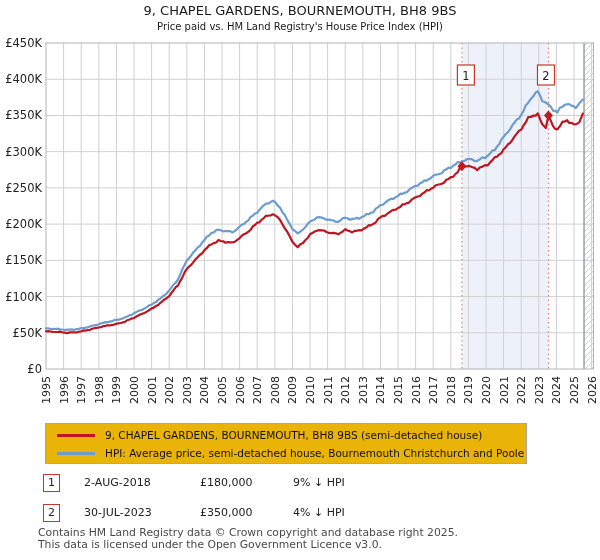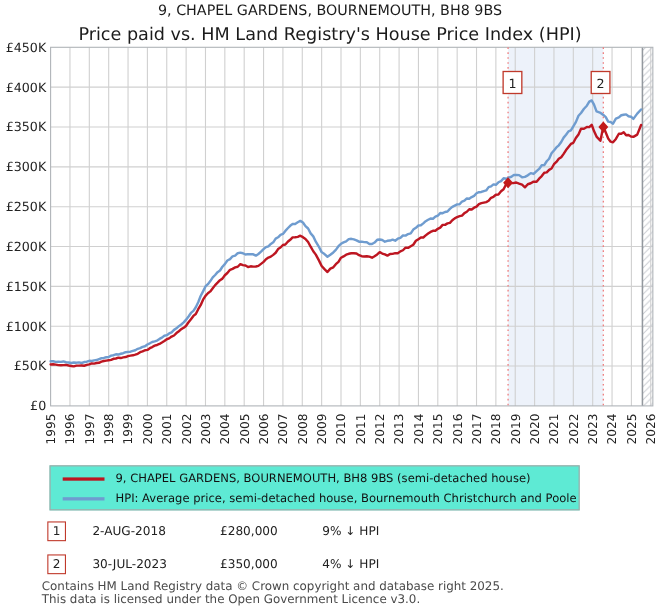--- a/index.html
+++ b/index.html
@@ -1,23 +1,23 @@
 <!DOCTYPE html>
 <html><head>
 <meta charset="utf-8">
 <style>
   html,body{margin:0;padding:0;background:#ffffff;width:600px;height:560px;overflow:hidden;
     font-family:"DejaVu Sans","Liberation Sans",sans-serif;}
   #page{position:relative;width:600px;height:560px;background:#fff;}
   .title-line{position:absolute;left:0;width:600px;text-align:center;color:#1b1b1b;}
   #title1{top:3px;font-size:13px;}
-  #title2{top:21px;font-size:16px;}
+  #title2{top:21px;font-size:10px;}
   #chart-wrap{position:absolute;left:0;top:0;width:600px;height:420px;}
   #legend-box{position:absolute;left:45px;top:423px;width:482px;height:41px;
-    border:1px solid #a6a6a6;background:#5eead4;box-sizing:border-box;}
+    border:1px solid #a6a6a6;background:#eab308;box-sizing:border-box;}
   .legend-row{position:absolute;left:11px;height:18px;display:flex;align-items:center;}
   .legend-row.r0{top:2px;}
   .legend-row.r1{top:20px;align-items:center;}
   .legend-swatch{display:inline-block;width:38px;height:3px;margin-right:10px;}
   .legend-label{font-size:10.5px;color:#111;white-space:nowrap;}
   .ann-row{position:absolute;left:0;width:600px;height:18px;}
   .ann-row.a0{top:474px;}
   .ann-row.a1{top:504px;}
   .ann-numbox{position:absolute;left:43px;top:0;width:15px;height:16px;border:1px solid #c0392b;
     background:#fff;color:#222;font-size:11px;text-align:center;line-height:16px;}
@@ -150,21 +150,21 @@
     </div>
     <div class="legend-row r1">
       <span class="legend-swatch" style="background: rgb(111, 156, 207);"></span>
       <span class="legend-label">HPI: Average price, semi-detached house, Bournemouth Christchurch and Poole</span>
     </div>
   </div>
 
   <div class="ann-row a0">
     <span class="ann-numbox" style="border-color: rgb(192, 57, 43);">1</span>
     <span class="ann-date">2-AUG-2018</span>
-    <span class="ann-price">£280,000</span>
+    <span class="ann-price">£180,000</span>
     <span class="ann-vs">9% ↓ HPI</span>
   </div>
   <div class="ann-row a1">
     <span class="ann-numbox" style="border-color: rgb(192, 57, 43);">2</span>
     <span class="ann-date">30-JUL-2023</span>
     <span class="ann-price">£350,000</span>
     <span class="ann-vs">4% ↓ HPI</span>
   </div>
 
   <div id="footer1" class="footer-line">Contains HM Land Registry data © Crown copyright and database right 2025.</div>

